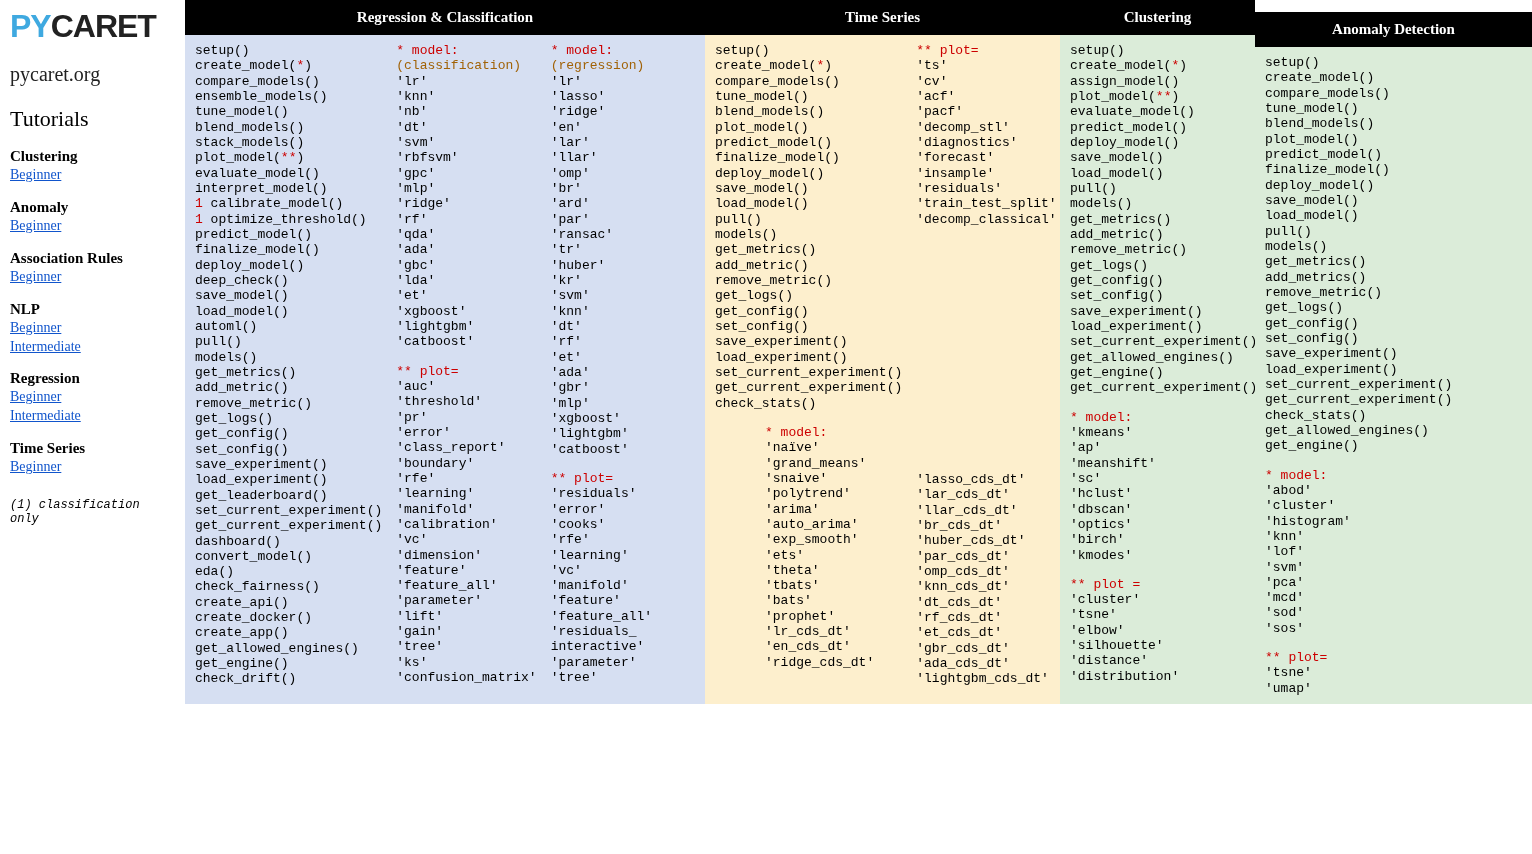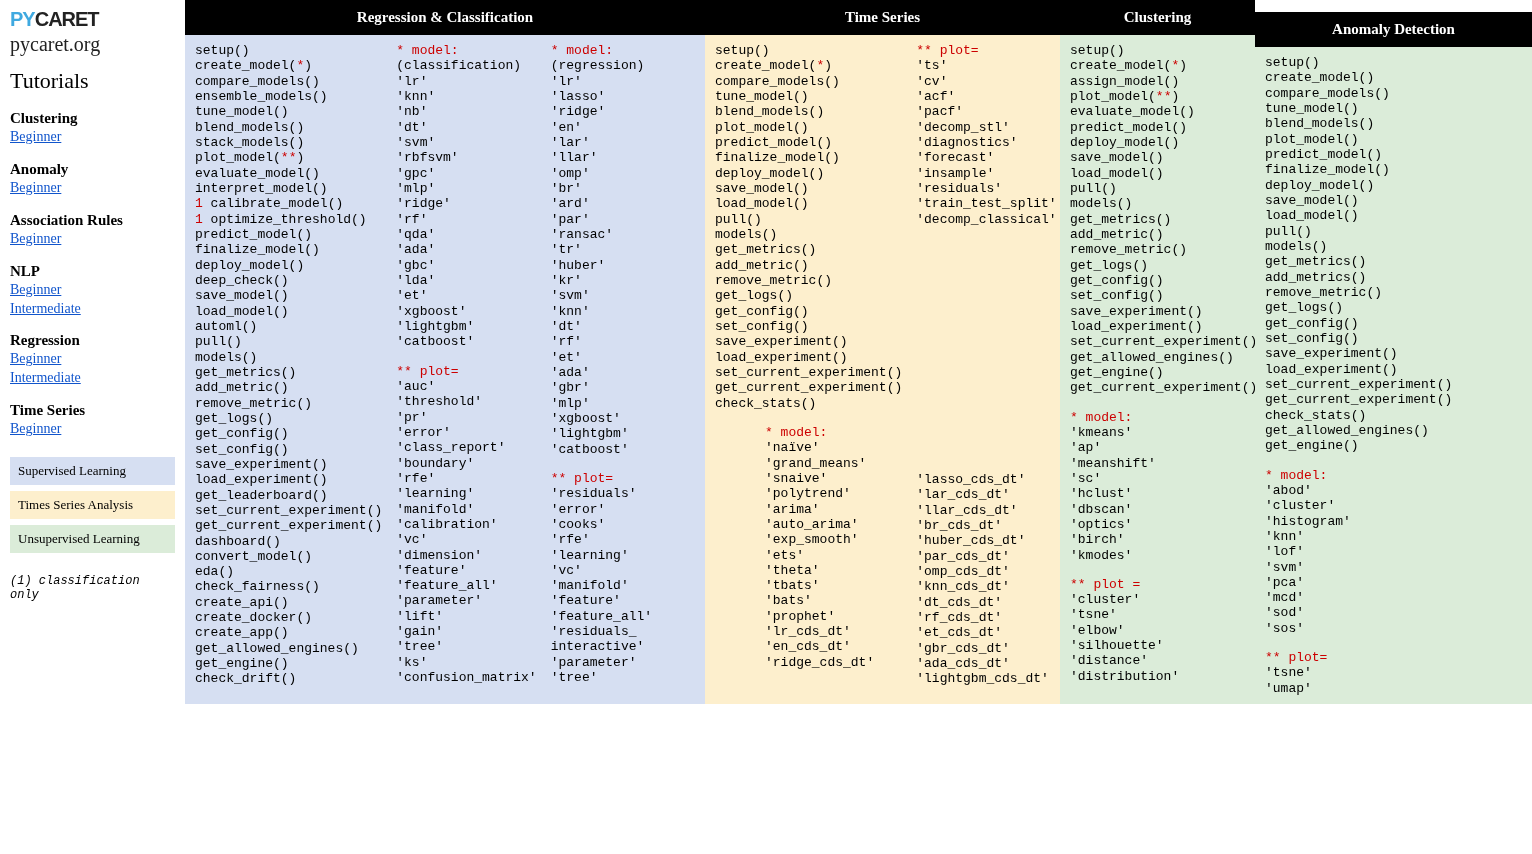--- a/index.html
+++ b/index.html
@@ -1,42 +1,42 @@
 <!DOCTYPE html>
 <html><head>
 <meta charset="utf-8">
 <style>
 * { margin: 0; padding: 0; box-sizing: border-box; }
 body { font-family: Arial, sans-serif; font-size: 13px; color: #000; background: #fff; width: 1532px; overflow: hidden; }
 .container { display: flex; }
 .sidebar { width: 185px; padding: 8px 10px; flex-shrink: 0; }
-.logo { font-family: 'Arial Black', sans-serif; font-size: 20px; font-weight: 900; letter-spacing: -1px; margin-bottom: 2px; }
+.logo { font-family: 'Arial Black', sans-serif; font-size: 32px; font-weight: 900; letter-spacing: -1px; margin-bottom: 18px; }
 .logo .py { color: #3fa9e0; }
 .logo .caret { color: #222; }
-.site-url { font-family: Georgia, serif; font-size: 20px; margin-bottom: 12px; color: #222; }
+.site-url { font-family: Georgia, serif; font-size: 20px; margin-bottom: 20px; color: #222; }
 .tutorials-title { font-family: Georgia, serif; font-size: 22px; font-weight: normal; margin-bottom: 16px; }
 .tut-section { margin-bottom: 14px; }
 .tut-heading { font-family: Georgia, serif; font-weight: bold; font-size: 15px; margin-bottom: 1px; }
 .tut-link { display: block; color: #1155cc; text-decoration: underline; font-family: Georgia, serif; font-size: 14px; line-height: 1.35; }
 .legend { margin-top: 18px; }
 .legend-item { padding: 6px 8px; margin-bottom: 6px; font-family: Georgia, serif; font-size: 13px; }
 .bg-blue { background: #d6dff2; }
 .bg-yellow { background: #fdefcd; }
 .bg-green { background: #dbecd9; }
 .footnote { margin-top: 21px; font-family: 'Courier New', monospace; font-size: 12px; font-style: italic; }
 .main { flex: 1; display: flex; }
 .column { display: flex; flex-direction: column; }
 .col-header { background: #000; color: #fff; font-family: Georgia, serif; font-weight: bold; font-size: 15px; padding: 9px 12px; text-align: center; }
 .col-body { flex: 1; padding: 8px 10px; font-family: 'Courier New', monospace; font-size: 13px; line-height: 1.18; }
 .subcols { display: flex; gap: 14px; height: 100%; }
 .subcol { display: flex; flex-direction: column; }
 .code-line { white-space: nowrap; }
 .red { color: #c00; }
 .label { color: #c00; }
-.gray { color: #000000; }
+.gray { color: #a16207; }
 .spacer { height: 14px; }
 .col-reg { width: 520px; }
 .col-ts { width: 355px; }
 .col-clust { width: 195px; }
 .col-anom { flex: 1; margin-top: 12px; }
 .col-reg .col-body { background: #d6dff2; }
 .col-ts .col-body { background: #fdefcd; }
 .col-clust .col-body { background: #dbecd9; }
 .col-anom .col-body { background: #dbecd9; }
 .indent { padding-left: 50px; }
@@ -71,25 +71,20 @@
         </div>
         <div class="tut-section">
           <div class="tut-heading">Regression</div>
           <a class="tut-link" href="#">Beginner</a>
           <a class="tut-link" href="#">Intermediate</a>
         </div>
         <div class="tut-section">
           <div class="tut-heading">Time Series</div>
           <a class="tut-link" href="#">Beginner</a>
         </div>
-      </div>
-    <div class="legend" id="legend">
-        <div class="legend-item bg-blue">Supervised Learning</div>
-        <div class="legend-item bg-yellow">Times Series Analysis</div>
-        <div class="legend-item bg-green">Unsupervised Learning</div>
       </div>
     <div class="footnote">
       <span>(1) </span><i>classification only</i>
     </div>
   </div>
 
   <div class="main">
 
     <div class="column col-reg">
       <div class="col-header">Regression &amp; Classification</div>

